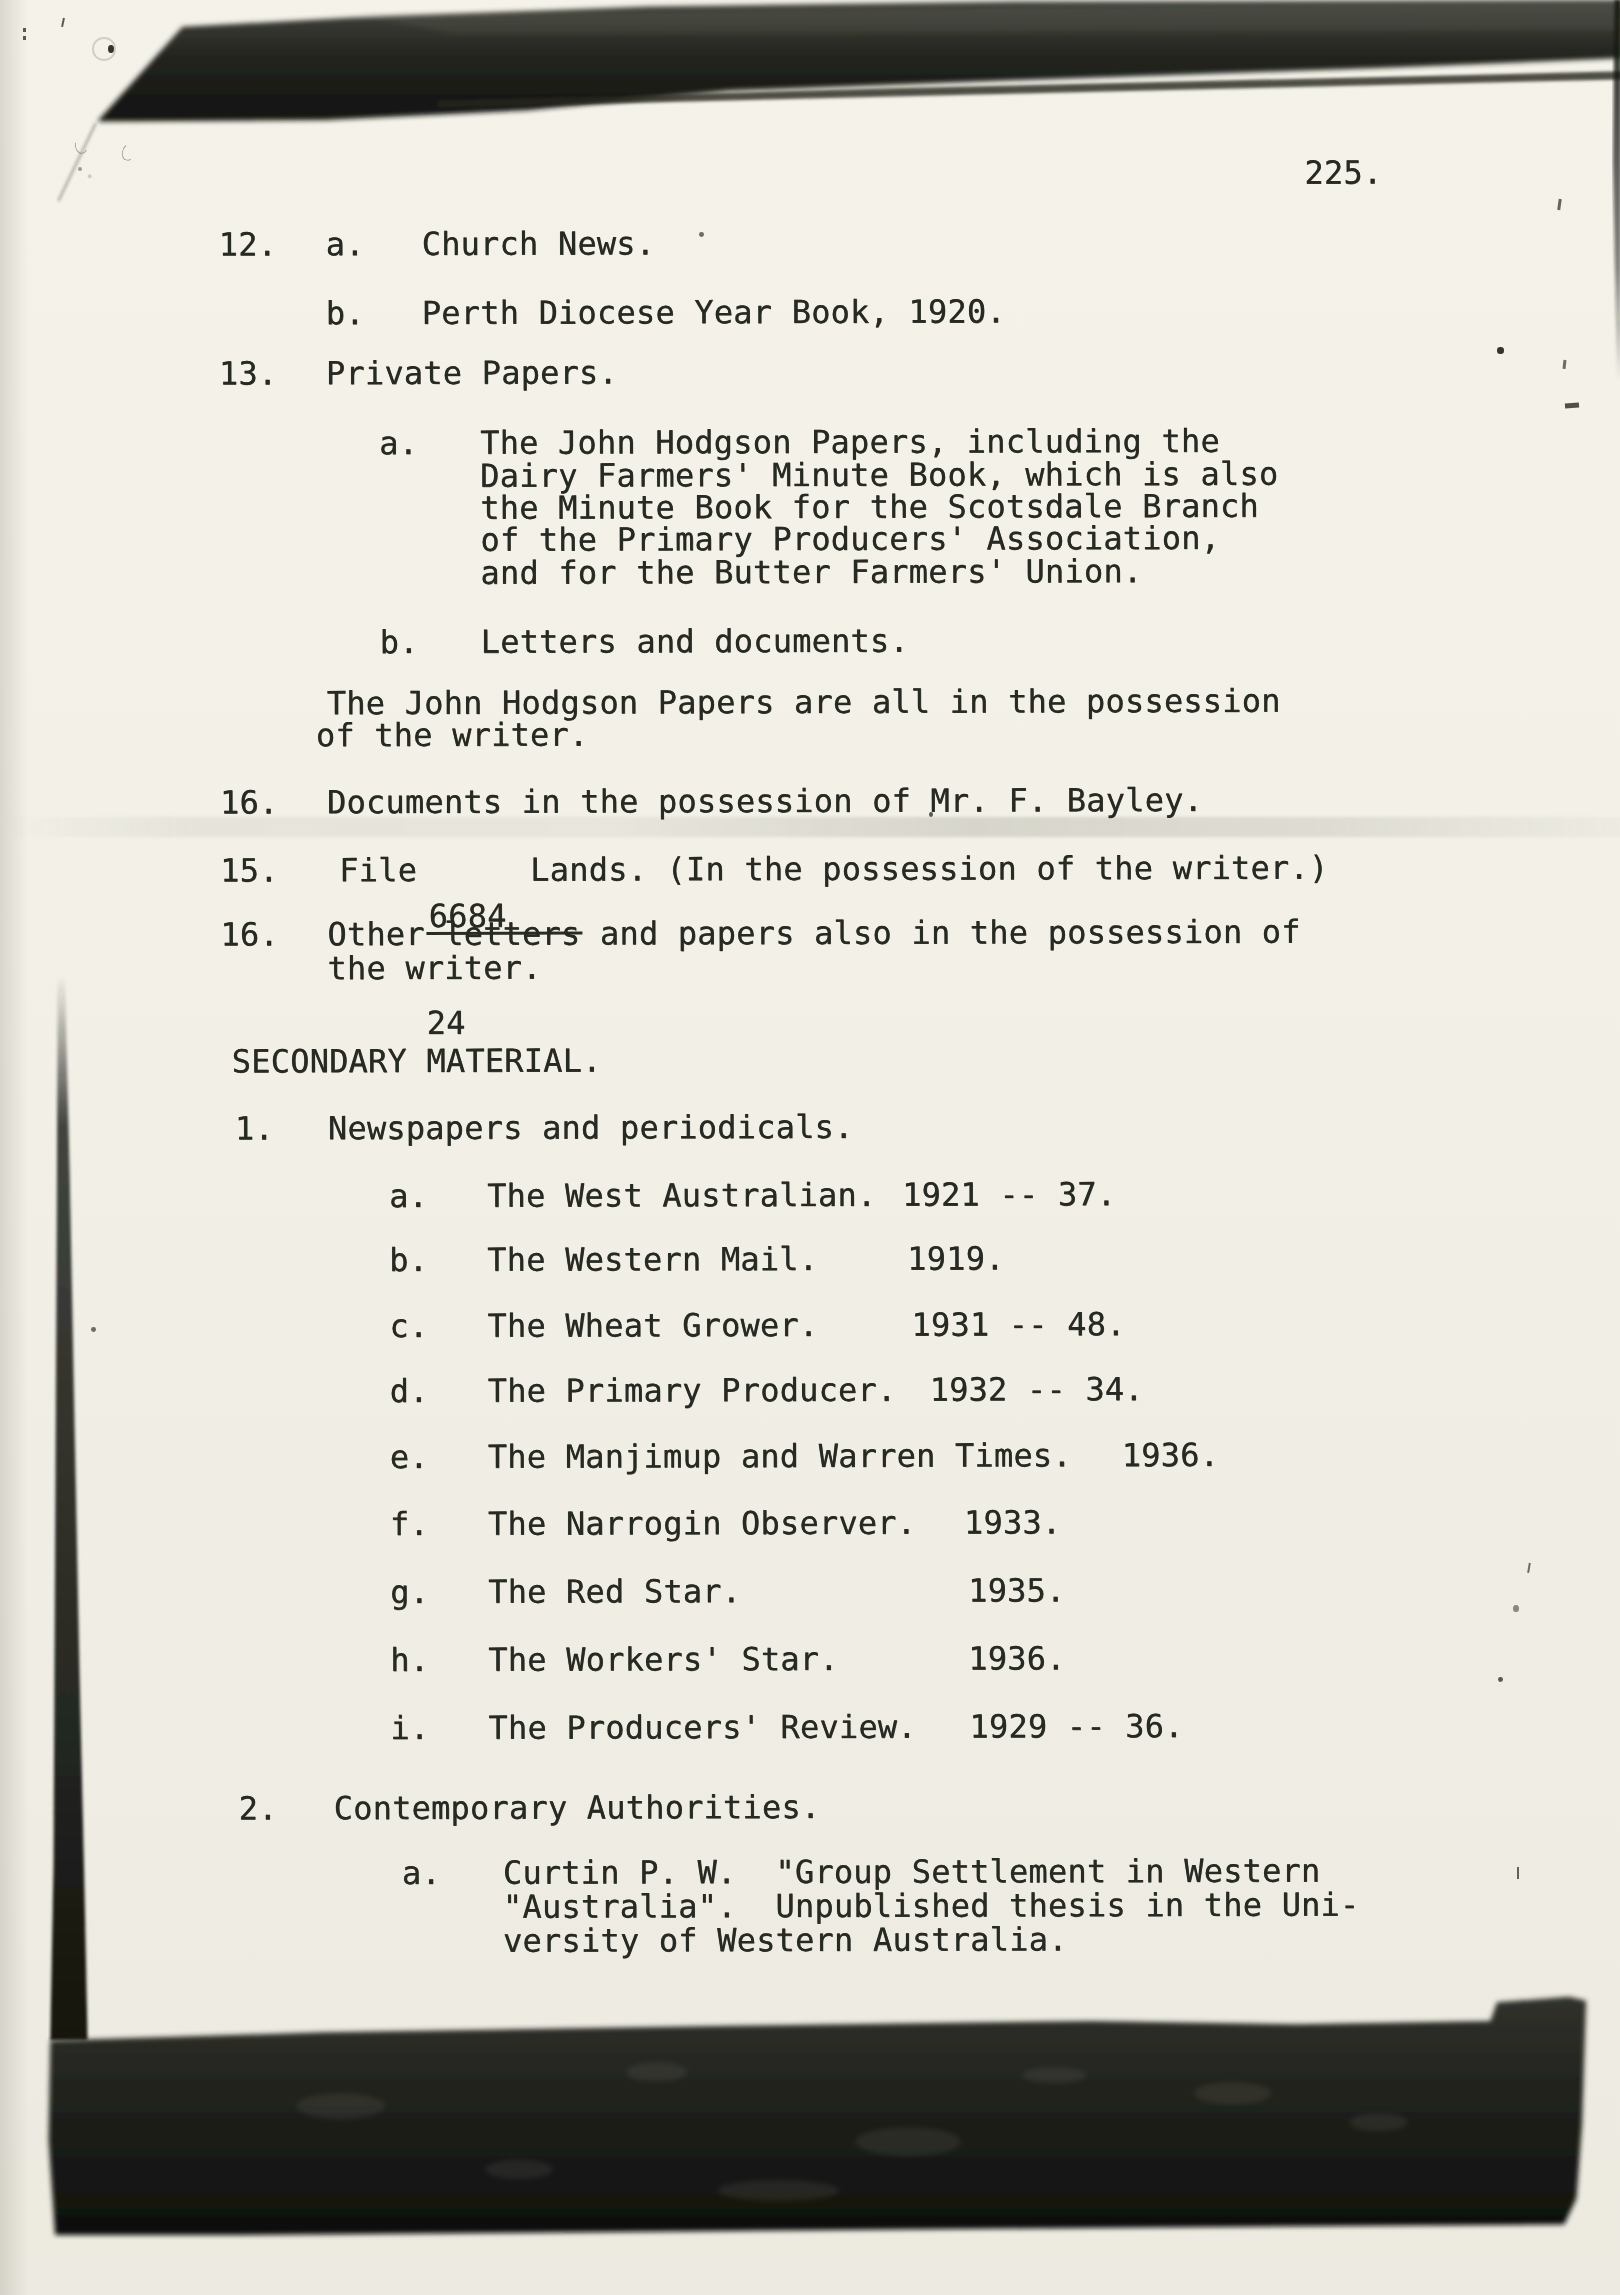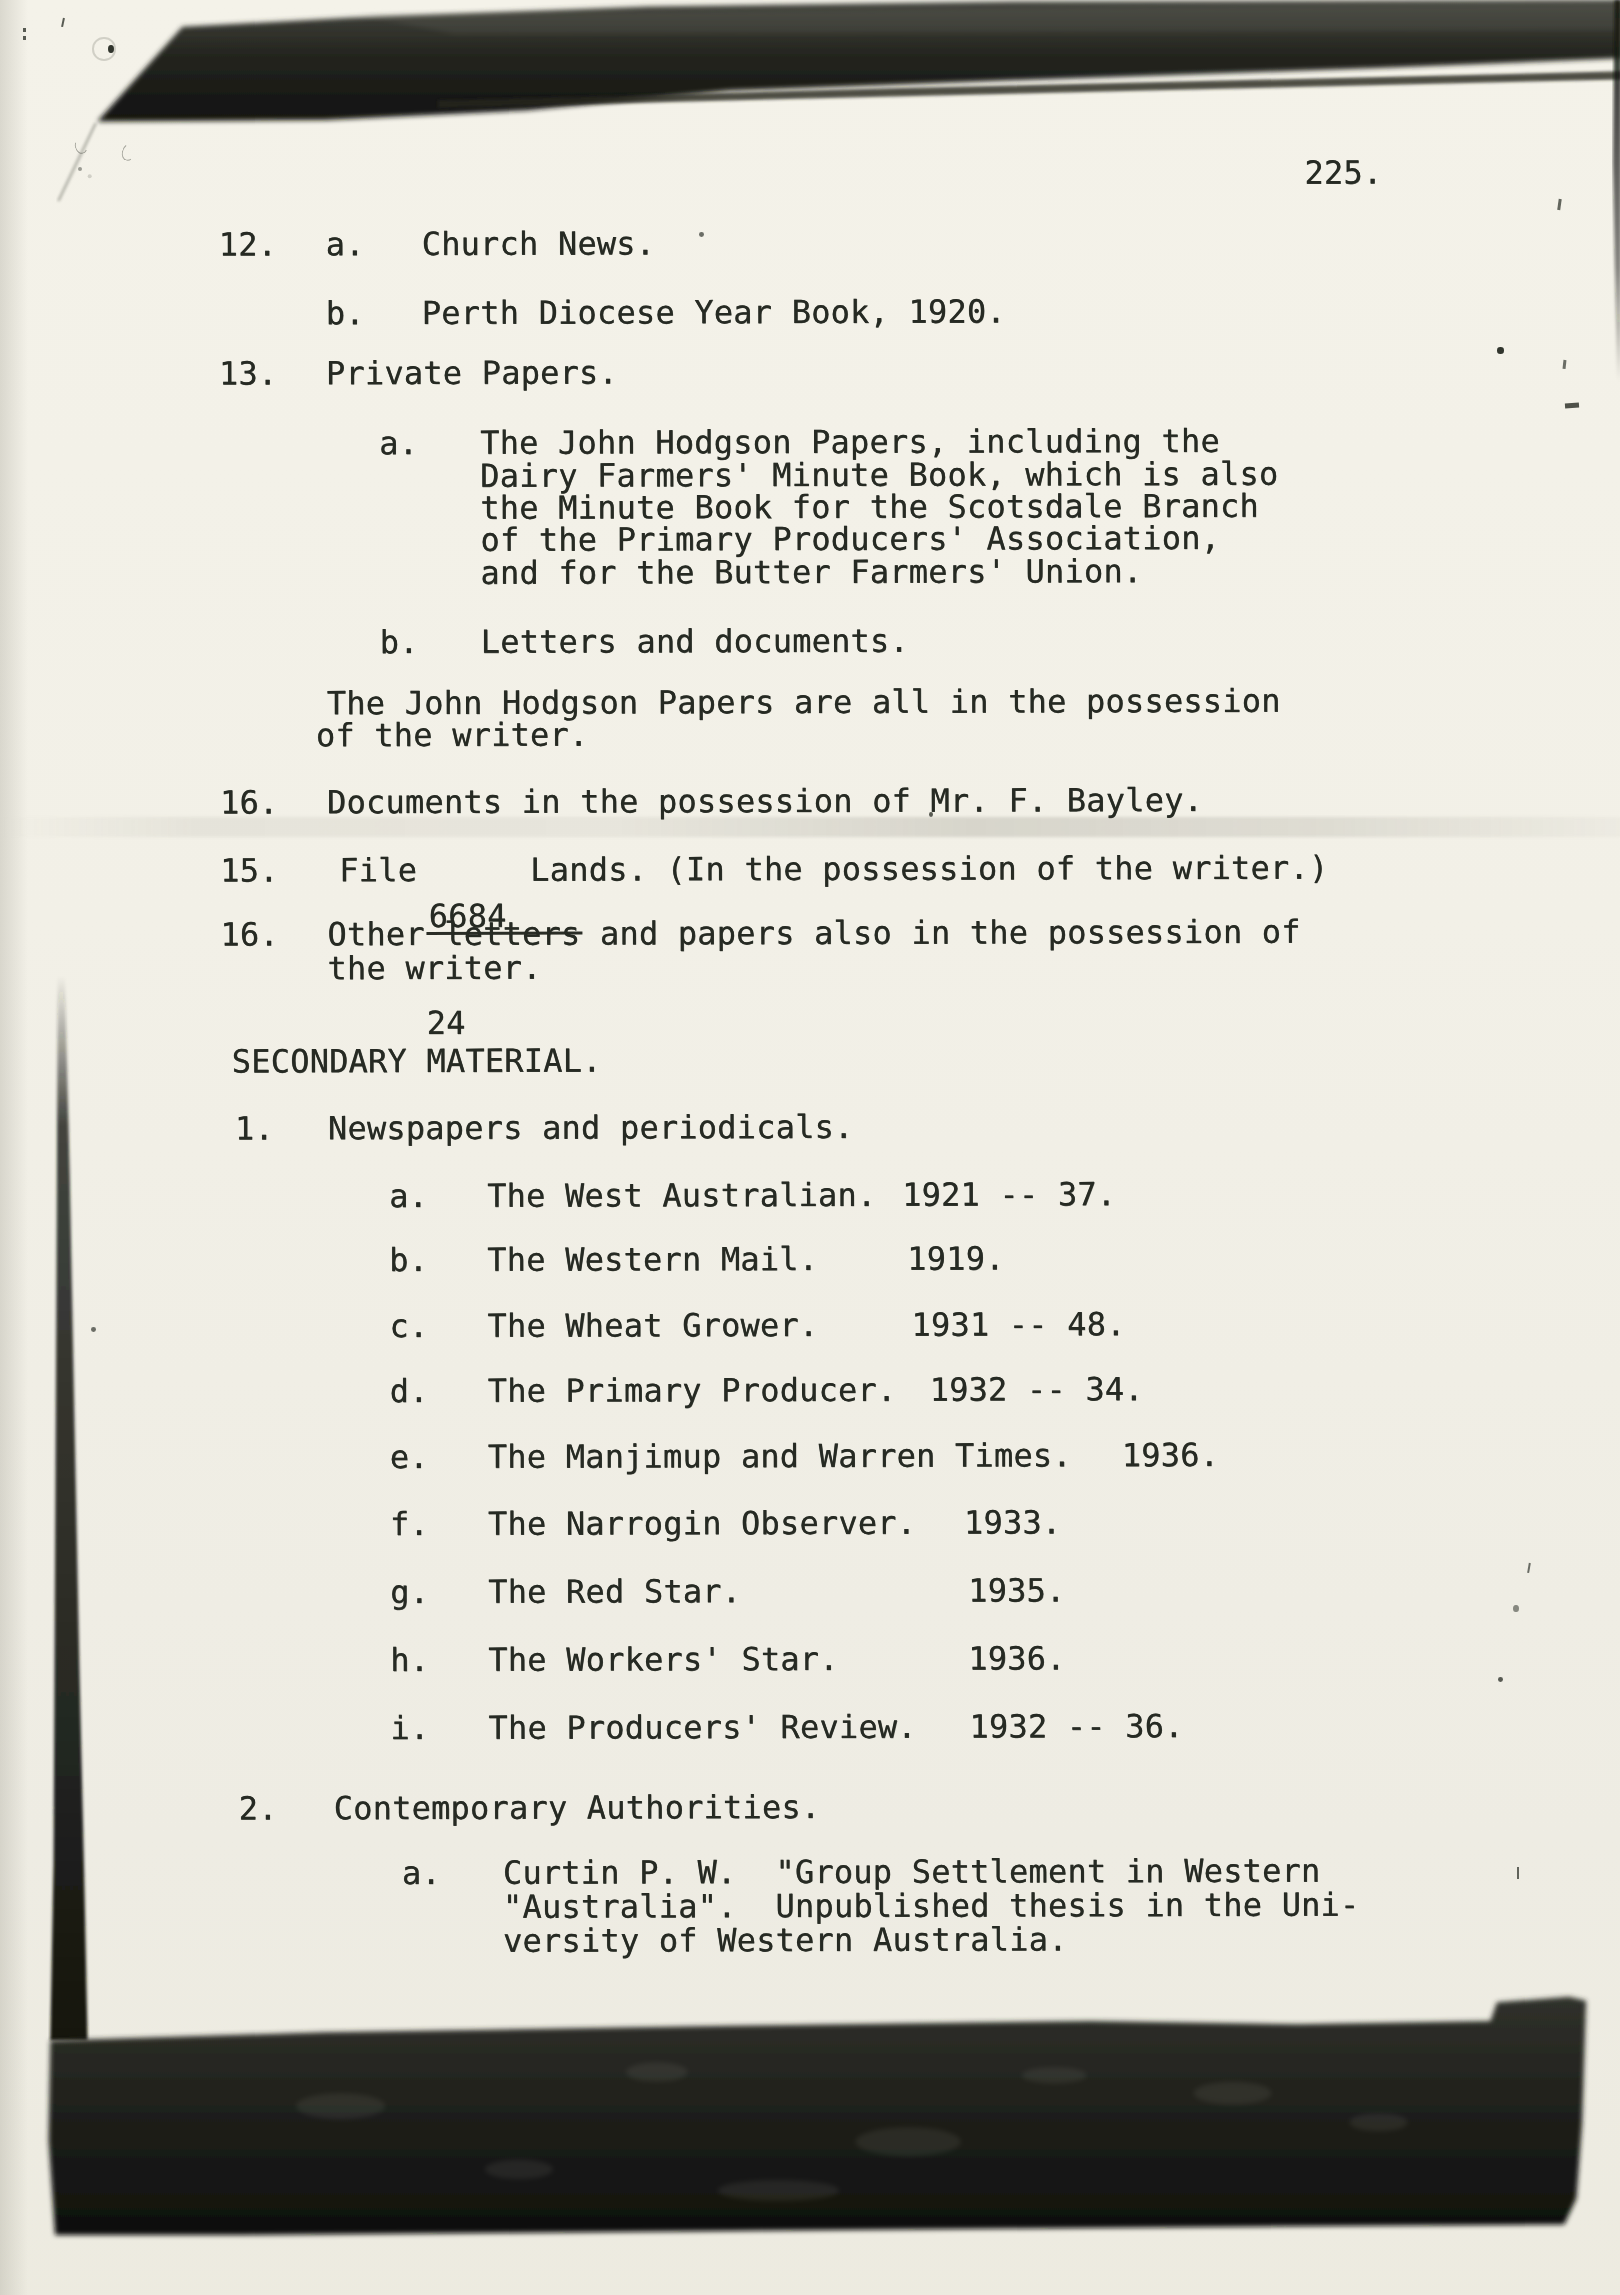--- a/index.html
+++ b/index.html
@@ -236,21 +236,21 @@
       <span class="c" style="left:967px">1935.</span>
     </div>
     <div class="ln" style="top:1641px">
       <span class="c" style="left:389px">h.</span>
       <span class="c" style="left:487px">The Workers' Star.</span>
       <span class="c" style="left:967px">1936.</span>
     </div>
     <div class="ln" style="top:1709px">
       <span class="c" style="left:389px">i.</span>
       <span class="c" style="left:487px">The Producers' Review.</span>
-      <span class="c" style="left:968px">1932 -- 36.</span>
+      <span class="c" style="left:968px">1929 -- 36.</span>
     </div>
 
     <div class="ln" style="top:1789px">
       <span class="c" style="left:237px">2.</span>
       <span class="c" style="left:332px">Contemporary Authorities.</span>
     </div>
 
     <div class="ln" style="top:1854px">
       <span class="c" style="left:400px">a.</span>
       <span class="c" style="left:501px">Curtin P. W.  "Group Settlement in Western</span>

